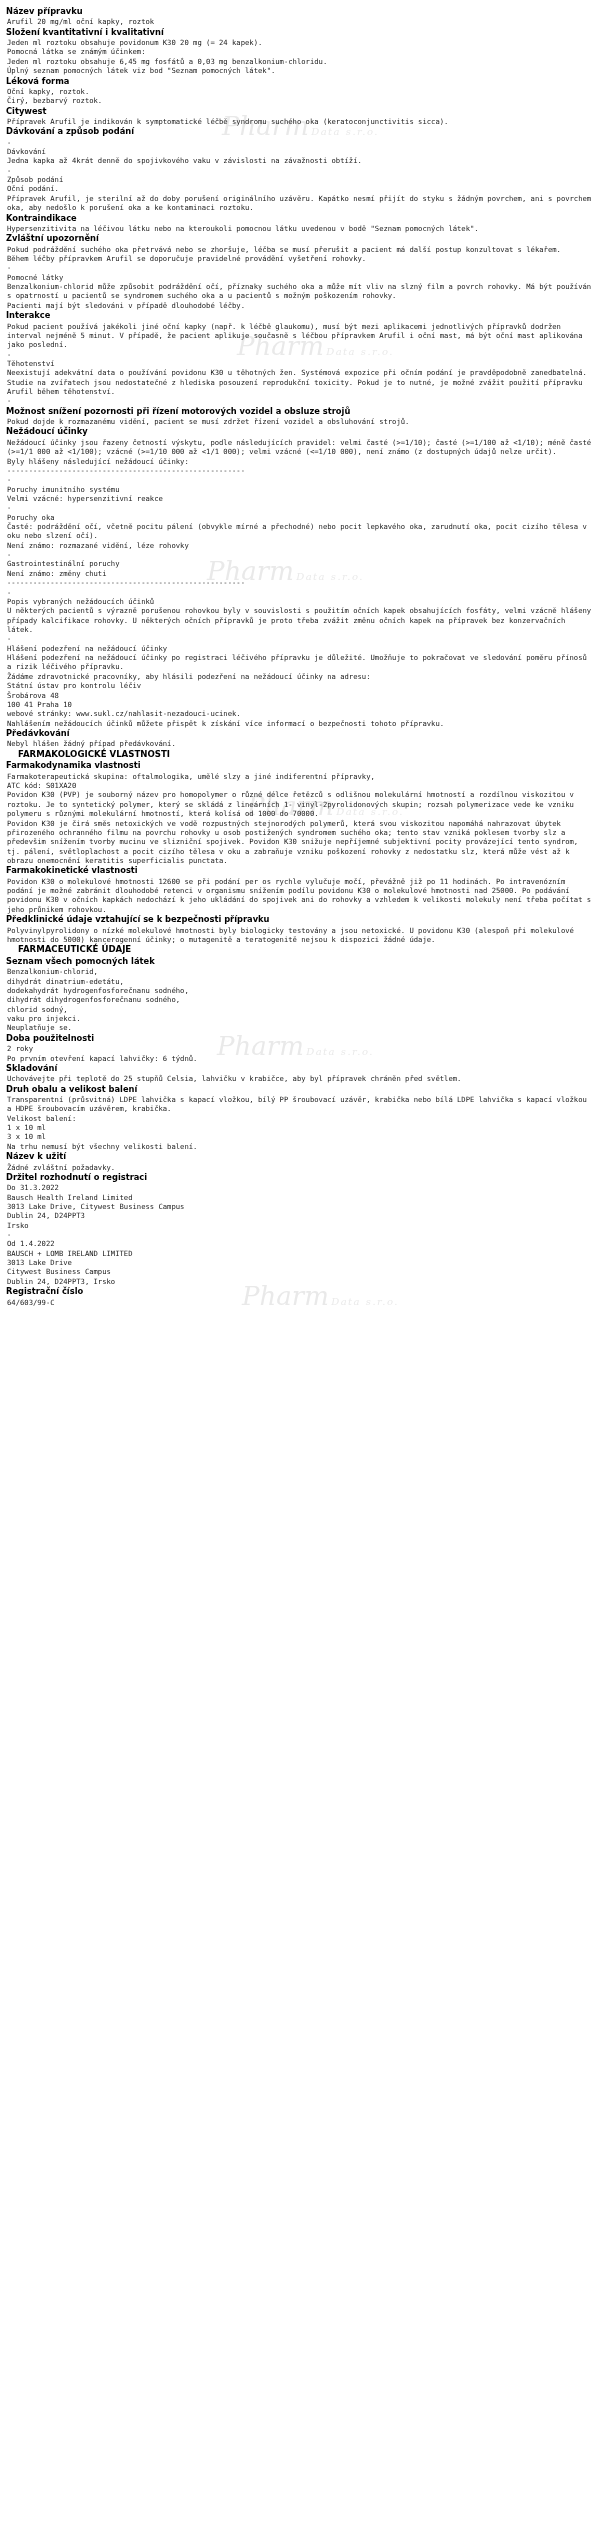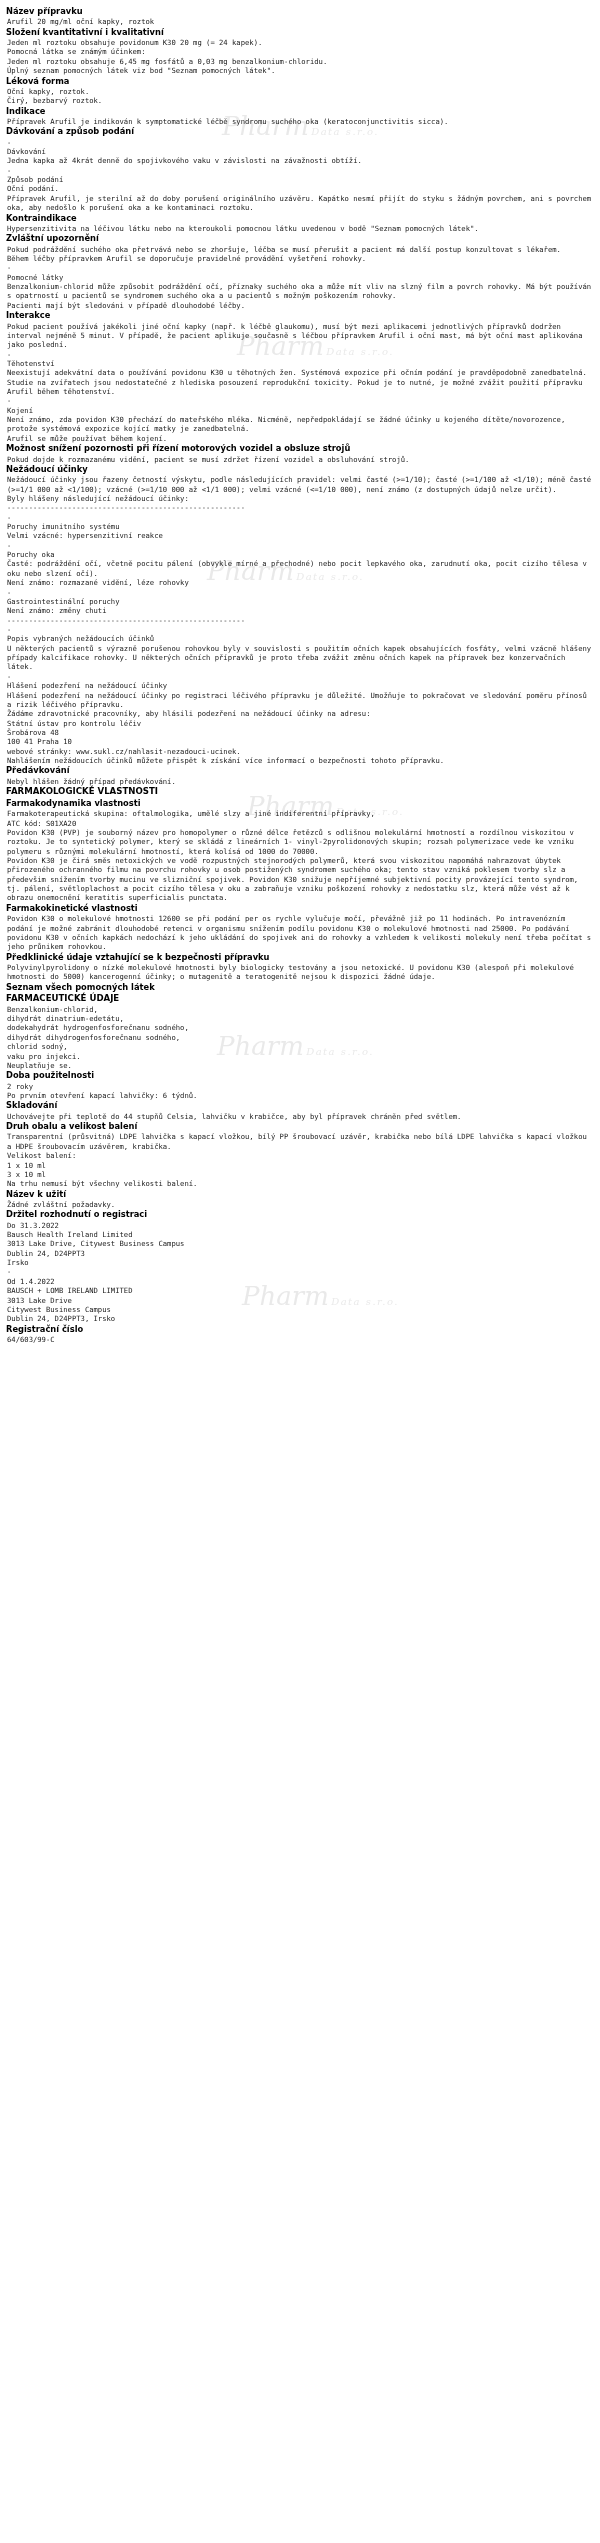--- a/index.html
+++ b/index.html
@@ -26,20 +26,21 @@
   h2.sec {
     font-family: "DejaVu Sans", sans-serif;
     font-size: 8.3px;
     font-weight: bold;
     color: #000;
     margin: 0 0 1px 0;
     line-height: 1.25;
   }
   h2.sec.big {
     font-size: 8.6px;
+    margin-left: 12px;
   }
   .para {
     margin: 0 0 0 1px;
     white-space: pre-wrap;
     word-wrap: break-word;
   }
   
   .wm-layer {
     position: absolute;
     top: 0; left: 0;
@@ -116,21 +117,21 @@
       <h2 class="sec">Název přípravku</h2>
       <div class="para">Arufil 20 mg/ml oční kapky, roztok</div>
       <h2 class="sec">Složení kvantitativní i kvalitativní</h2>
       <div class="para">Jeden ml roztoku obsahuje povidonum K30 20 mg (= 24 kapek).
 Pomocná látka se známým účinkem:
 Jeden ml roztoku obsahuje 6,45 mg fosfátů a 0,03 mg benzalkonium-chloridu.
 Úplný seznam pomocných látek viz bod "Seznam pomocných látek".</div>
       <h2 class="sec">Léková forma</h2>
       <div class="para">Oční kapky, roztok.
 Čirý, bezbarvý roztok.</div>
-      <h2 class="sec">Indikace</h2>
+      <h2 class="sec">Citywest</h2>
       <div class="para">Přípravek Arufil je indikován k symptomatické léčbě syndromu suchého oka (keratoconjunctivitis sicca).</div>
       <h2 class="sec">Dávkování a způsob podání</h2>
       <div class="para">-</div>
       <div class="para">Dávkování
 Jedna kapka až 4krát denně do spojivkového vaku v závislosti na závažnosti obtíží.</div>
       <div class="para">-</div>
       <div class="para">Způsob podání
 Oční podání.
 Přípravek Arufil, je sterilní až do doby porušení originálního uzávěru. Kapátko nesmí přijít do styku s žádným povrchem, ani s povrchem oka, aby nedošlo k porušení oka a ke kontaminaci roztoku.</div>
       <h2 class="sec">Kontraindikace</h2>
@@ -142,23 +143,20 @@
       <div class="para">Pomocné látky
 Benzalkonium-chlorid může způsobit podráždění očí, příznaky suchého oka a může mít vliv na slzný film a povrch rohovky. Má být používán s opatrností u pacientů se syndromem suchého oka a u pacientů s možným poškozením rohovky.
 Pacienti mají být sledováni v případě dlouhodobé léčby.</div>
       <h2 class="sec">Interakce</h2>
       <div class="para">Pokud pacient používá jakékoli jiné oční kapky (např. k léčbě glaukomu), musí být mezi aplikacemi jednotlivých přípravků dodržen interval nejméně 5 minut. V případě, že pacient aplikuje současně s léčbou přípravkem Arufil i oční mast, má být oční mast aplikována jako poslední.</div>
       <div class="para">-</div>
       <div class="para">Těhotenství
 Neexistují adekvátní data o používání povidonu K30 u těhotných žen. Systémová expozice při očním podání je pravděpodobně zanedbatelná.
 Studie na zvířatech jsou nedostatečné z hlediska posouzení reprodukční toxicity. Pokud je to nutné, je možné zvážit použití přípravku Arufil během těhotenství.</div>
       <div class="para">-</div>
-      <div class="para">Kojení
-Není známo, zda povidon K30 přechází do mateřského mléka. Nicméně, nepředpokládají se žádné účinky u kojeného dítěte/novorozence, protože systémová expozice kojící matky je zanedbatelná.
-Arufil se může používat během kojení.</div>
       <h2 class="sec">Možnost snížení pozornosti při řízení motorových vozidel a obsluze strojů</h2>
       <div class="para">Pokud dojde k rozmazanému vidění, pacient se musí zdržet řízení vozidel a obsluhování strojů.</div>
       <h2 class="sec">Nežádoucí účinky</h2>
       <div class="para">Nežádoucí účinky jsou řazeny četností výskytu, podle následujících pravidel: velmi časté (&gt;=1/10); časté (&gt;=1/100 až &lt;1/10); méně časté (&gt;=1/1 000 až &lt;1/100); vzácné (&gt;=1/10 000 až &lt;1/1 000); velmi vzácné (&lt;=1/10 000), není známo (z dostupných údajů nelze určit).
 Byly hlášeny následující nežádoucí účinky:</div>
       <div class="para">-------------------------------------------------------</div>
       <div class="para">-</div>
       <div class="para">Poruchy imunitního systému
 Velmi vzácné: hypersenzitivní reakce</div>
       <div class="para">-</div>
@@ -186,34 +184,34 @@
       <h2 class="sec big">FARMAKOLOGICKÉ VLASTNOSTI</h2>
       <h2 class="sec">Farmakodynamika vlastnosti</h2>
       <div class="para">Farmakoterapeutická skupina: oftalmologika, umělé slzy a jiné indiferentní přípravky,
 ATC kód: S01XA20
 Povidon K30 (PVP) je souborný název pro homopolymer o různé délce řetězců s odlišnou molekulární hmotností a rozdílnou viskozitou v roztoku. Je to syntetický polymer, který se skládá z lineárních 1- vinyl-2pyrolidonových skupin; rozsah polymerizace vede ke vzniku polymeru s různými molekulární hmotností, která kolísá od 1000 do 70000.
 Povidon K30 je čirá směs netoxických ve vodě rozpustných stejnorodých polymerů, která svou viskozitou napomáhá nahrazovat úbytek přirozeného ochranného filmu na povrchu rohovky u osob postižených syndromem suchého oka; tento stav vzniká poklesem tvorby slz a předevšim snížením tvorby mucinu ve slizniční spojivek. Povidon K30 snižuje nepříjemné subjektivní pocity provázející tento syndrom, tj. pálení, světloplachost a pocit cizího tělesa v oku a zabraňuje vzniku poškození rohovky z nedostatku slz, která může vést až k obrazu onemocnění keratitis superficialis punctata.</div>
       <h2 class="sec">Farmakokinetické vlastnosti</h2>
       <div class="para">Povidon K30 o molekulové hmotnosti 12600 se při podání per os rychle vylučuje močí, převážně již po 11 hodinách. Po intravenózním podání je možné zabránit dlouhodobé retenci v organismu snížením podílu povidonu K30 o molekulové hmotnosti nad 25000. Po podávání povidonu K30 v očních kapkách nedochází k jeho ukládání do spojivek ani do rohovky a vzhledem k velikosti molekuly není třeba počítat s jeho průnikem rohovkou.</div>
       <h2 class="sec">Předklinické údaje vztahující se k bezpečnosti přípravku</h2>
       <div class="para">Polyvinylpyrolidony o nízké molekulové hmotnosti byly biologicky testovány a jsou netoxické. U povidonu K30 (alespoň při molekulové hmotnosti do 5000) kancerogenní účinky; o mutagenitě a teratogenitě nejsou k dispozici žádné údaje.</div>
+      <h2 class="sec big">FARMACEUTICKÉ ÚDAJE</h2>
       <h2 class="sec">Seznam všech pomocných látek</h2>
-      <h2 class="sec big">FARMACEUTICKÉ ÚDAJE</h2>
       <div class="para">Benzalkonium-chlorid,
 dihydrát dinatrium-edetátu,
 dodekahydrát hydrogenfosforečnanu sodného,
 dihydrát dihydrogenfosforečnanu sodného,
 chlorid sodný,
 vaku pro injekci.</div>
       <div class="para">Neuplatňuje se.</div>
       <h2 class="sec">Doba použitelnosti</h2>
       <div class="para">2 roky
 Po prvním otevření kapací lahvičky: 6 týdnů.</div>
       <h2 class="sec">Skladování</h2>
-      <div class="para">Uchovávejte při teplotě do 44 stupňů Celsia, lahvičku v krabičce, aby byl přípravek chráněn před světlem.</div>
+      <div class="para">Uchovávejte při teplotě do 25 stupňů Celsia, lahvičku v krabičce, aby byl přípravek chráněn před světlem.</div>
       <h2 class="sec">Druh obalu a velikost balení</h2>
       <div class="para">Transparentní (průsvitná) LDPE lahvička s kapací vložkou, bílý PP šroubovací uzávěr, krabička nebo bílá LDPE lahvička s kapací vložkou a HDPE šroubovacím uzávěrem, krabička.
 Velikost balení:
 1 x 10 ml
 3 x 10 ml
 Na trhu nemusí být všechny velikosti balení.</div>
       <h2 class="sec">Název k užití</h2>
       <div class="para">Žádné zvláštní požadavky.</div>
       <h2 class="sec">Držitel rozhodnutí o registraci</h2>
       <div class="para">Do 31.3.2022

